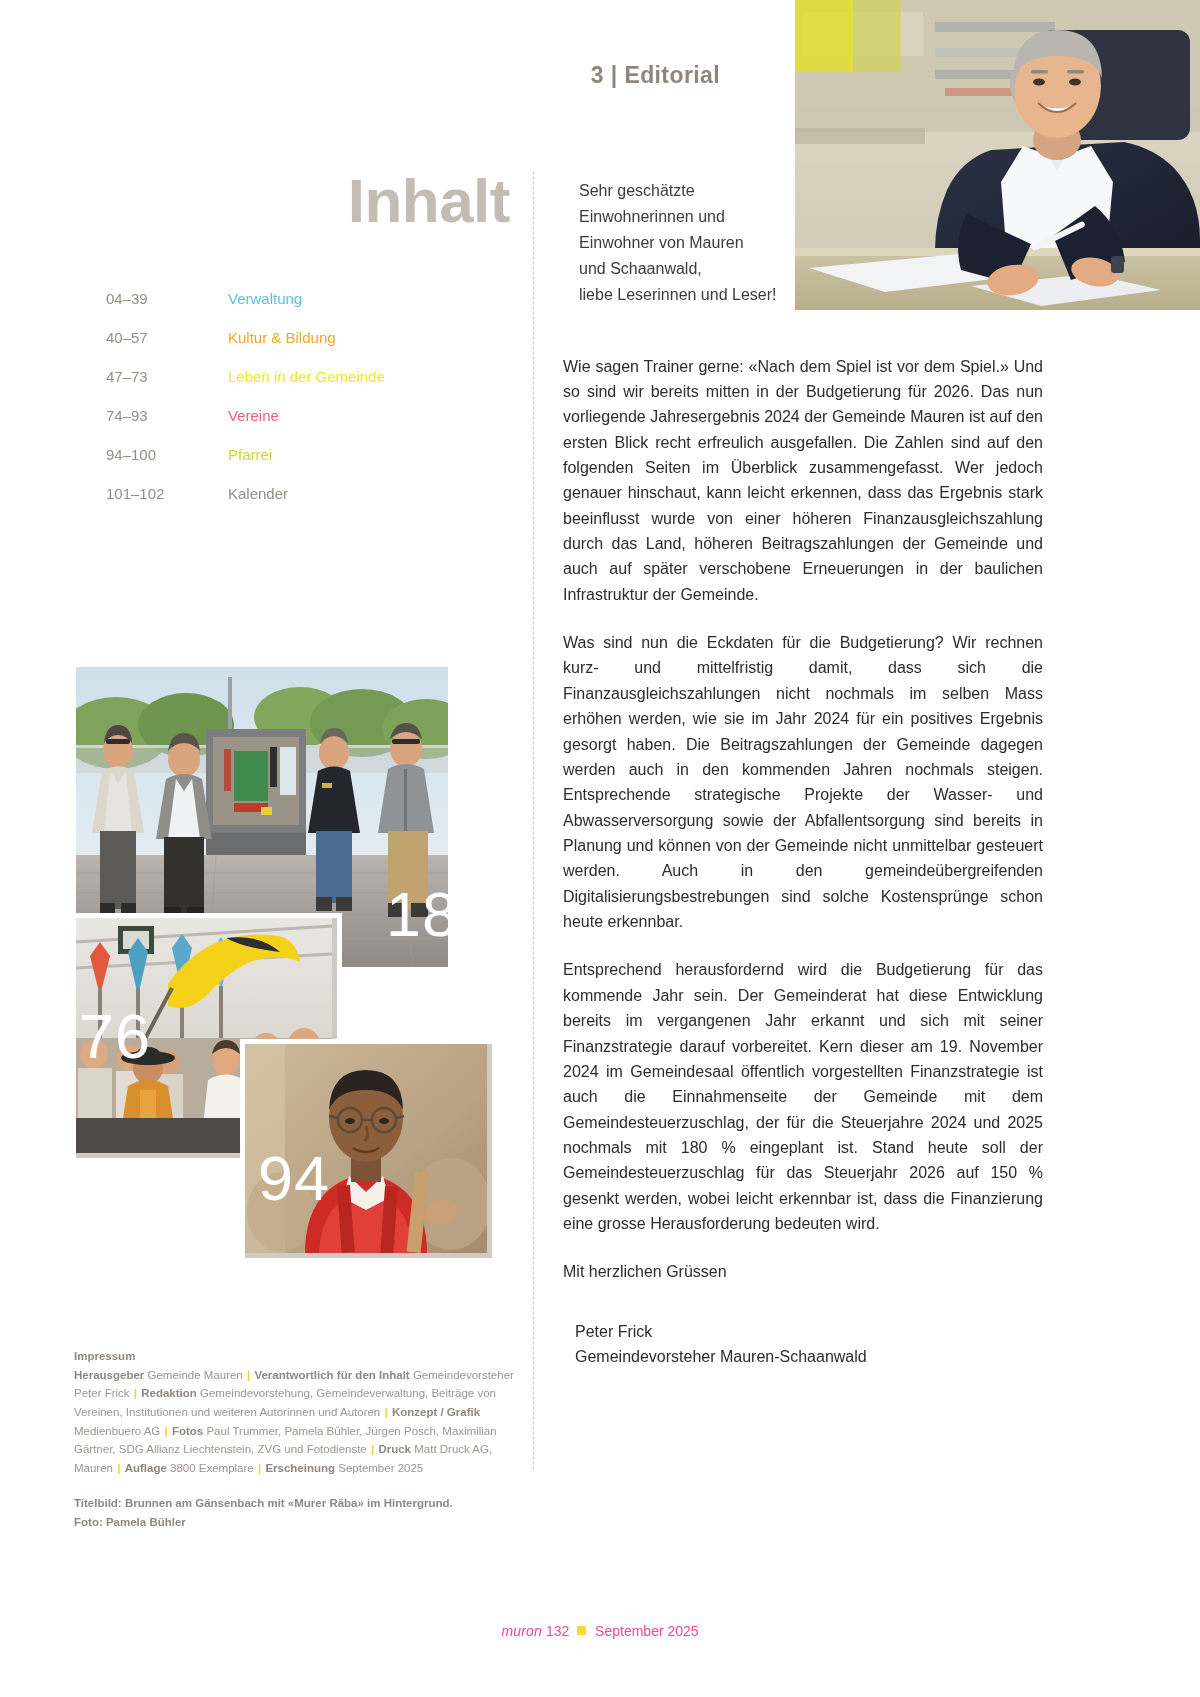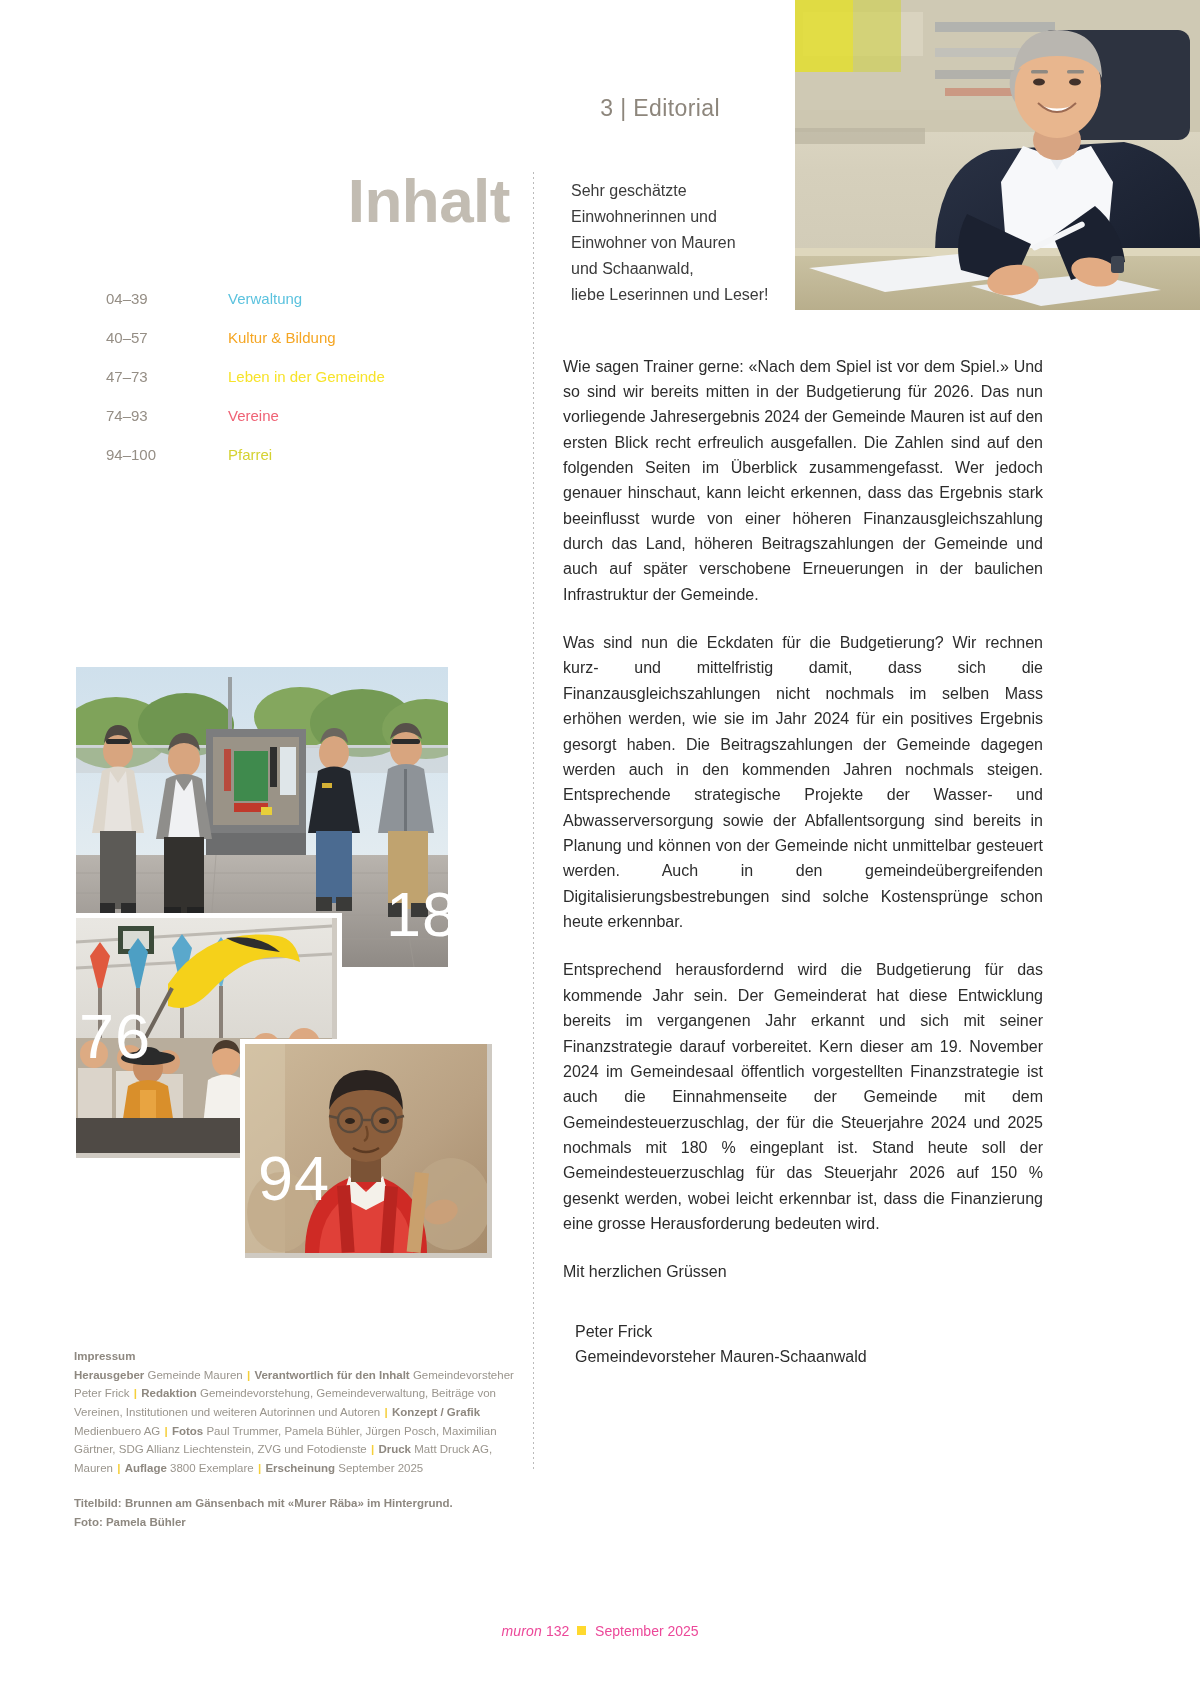--- a/index.html
+++ b/index.html
@@ -31,22 +31,21 @@
   
   .page-header {
     position: absolute;
     left: 0;
     top: 62px;
     width: 720px;
     text-align: right;
     font-size: 23px;
     color: #8d867c;
     letter-spacing: 0.4px;
-    font-weight: 400;
-    margin-top: 33px;
+    font-weight: 700;
   }
 
   
   .left-col {
     position: absolute;
     left: 70px;
     top: 170px;
     width: 440px;
   }
   .inhalt-title {
@@ -144,21 +143,21 @@
   .right-col {
     position: absolute;
     left: 563px;
     top: 178px;
     width: 480px;
     color: #3b3b3b;
   }
   .salutation {
     font-size: 16px;
     line-height: 1.62;
-    margin: 0 0 46px 8px;
+    margin: 0 0 46px 16px;
     color: #3b3b3b;
   }
   .body-p {
     font-size: 16px;
     line-height: 1.585;
     text-align: justify;
     margin: 0 0 23px 0;
     color: #2c2c2c;
     hyphens: manual;
   }
@@ -302,20 +301,24 @@
     <div class="toc-row">
       <span class="toc-pages">74–93</span>
       <span class="toc-label" style="color:#ef6275">Vereine</span>
     </div>
 
     <div class="toc-row">
       <span class="toc-pages">94–100</span>
       <span class="toc-label" style="color:#d5d232">Pfarrei</span>
     </div>
 
+    <div class="toc-row">
+      <span class="toc-pages">101–102</span>
+      <span class="toc-label" style="color:#958e85">Kalender</span>
+    </div>
 
   </div>
 </div>
 
 <div class="collage">
 
   <div class="ph ph-a">
     <svg width="372" height="300" viewBox="0 0 372 300">
       <defs>
         <linearGradient id="skyA" x1="0" y1="0" x2="0" y2="1">

